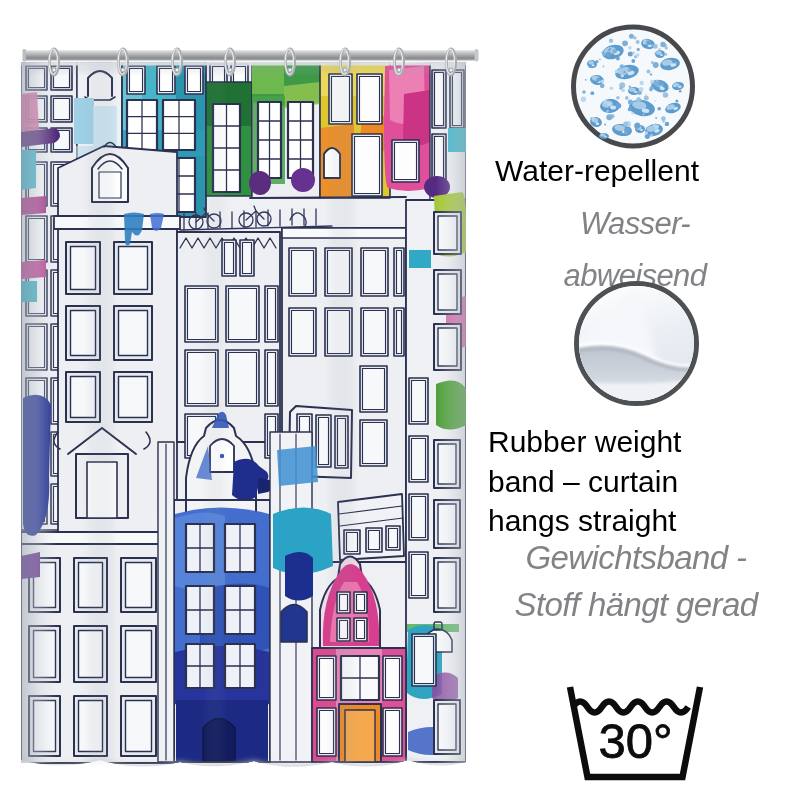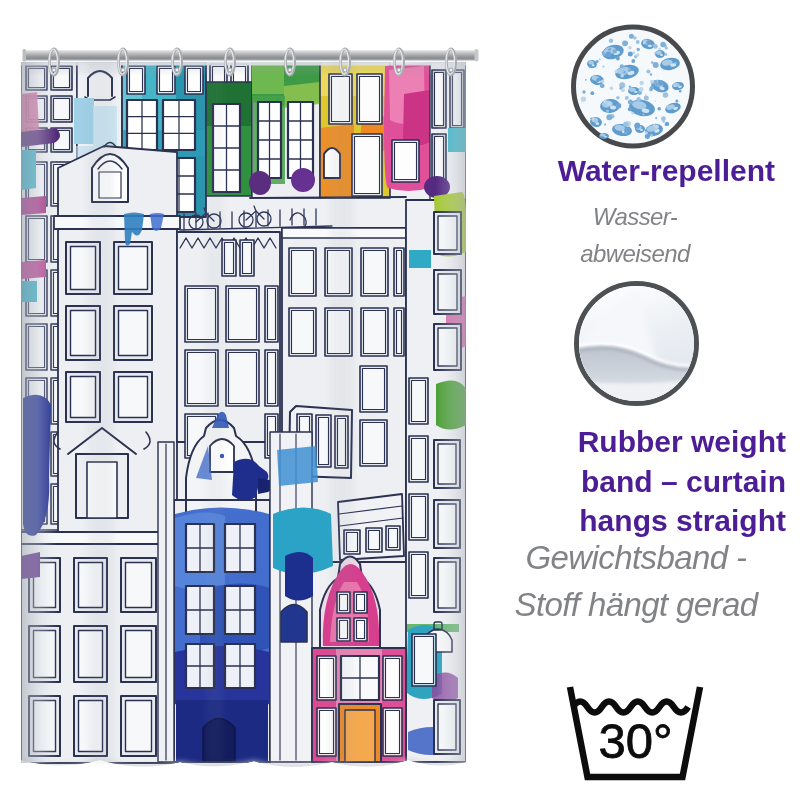--- a/index.html
+++ b/index.html
@@ -1,19 +1,19 @@
 <!DOCTYPE html>
 <html><head>
 <meta charset="utf-8">
 <style>
   html,body{margin:0;padding:0;}
   body{width:800px;height:800px;background:#ffffff;font-family:"Liberation Sans",sans-serif;overflow:hidden;position:relative;}
   .abs{position:absolute;}
-  .head{color:#4c1d95;font-weight:bold;font-size:30px;line-height:39.5px;text-align:right;}
-  .sub{color:#818386;font-style:italic;font-size:24px;line-height:37px;text-align:center;letter-spacing:-0.6px;}
+  .head{color:#000000;font-weight:normal;font-size:30px;line-height:39.5px;text-align:left;}
+  .sub{color:#818386;font-style:italic;font-size:31px;line-height:52px;text-align:center;letter-spacing:-0.6px;}
 </style>
 </head>
 <body>
 
 <svg class="abs" style="left:0;top:0;" width="800" height="800" viewBox="0 0 800 800">
   <defs>
     <linearGradient id="rodg" x1="0" y1="0" x2="0" y2="1">
       <stop offset="0" stop-color="#ededee"></stop>
       <stop offset="0.2" stop-color="#cccdcf"></stop>
       <stop offset="0.5" stop-color="#a7a9ac"></stop>

